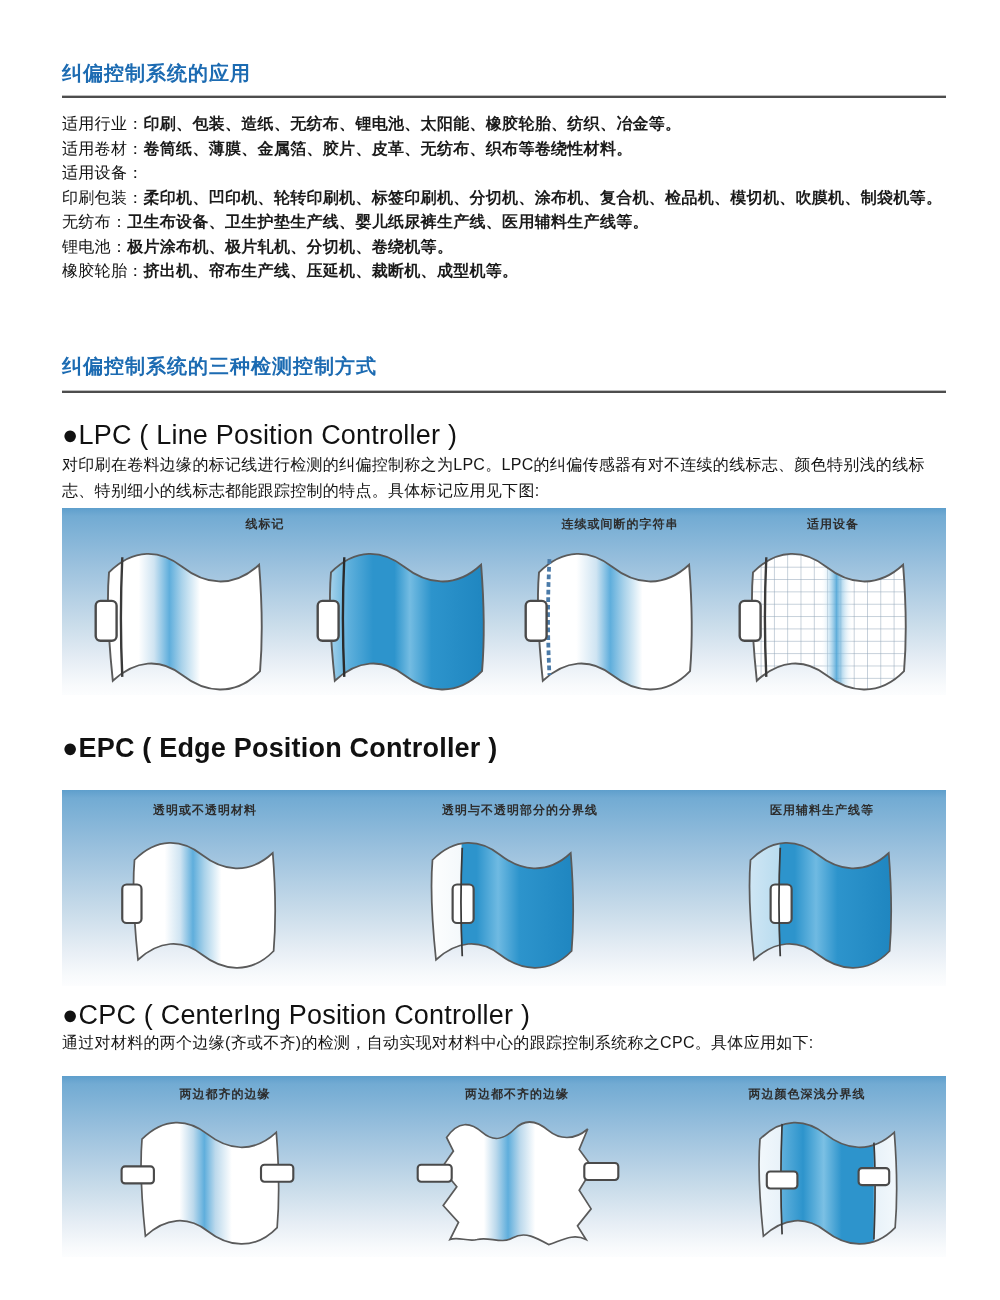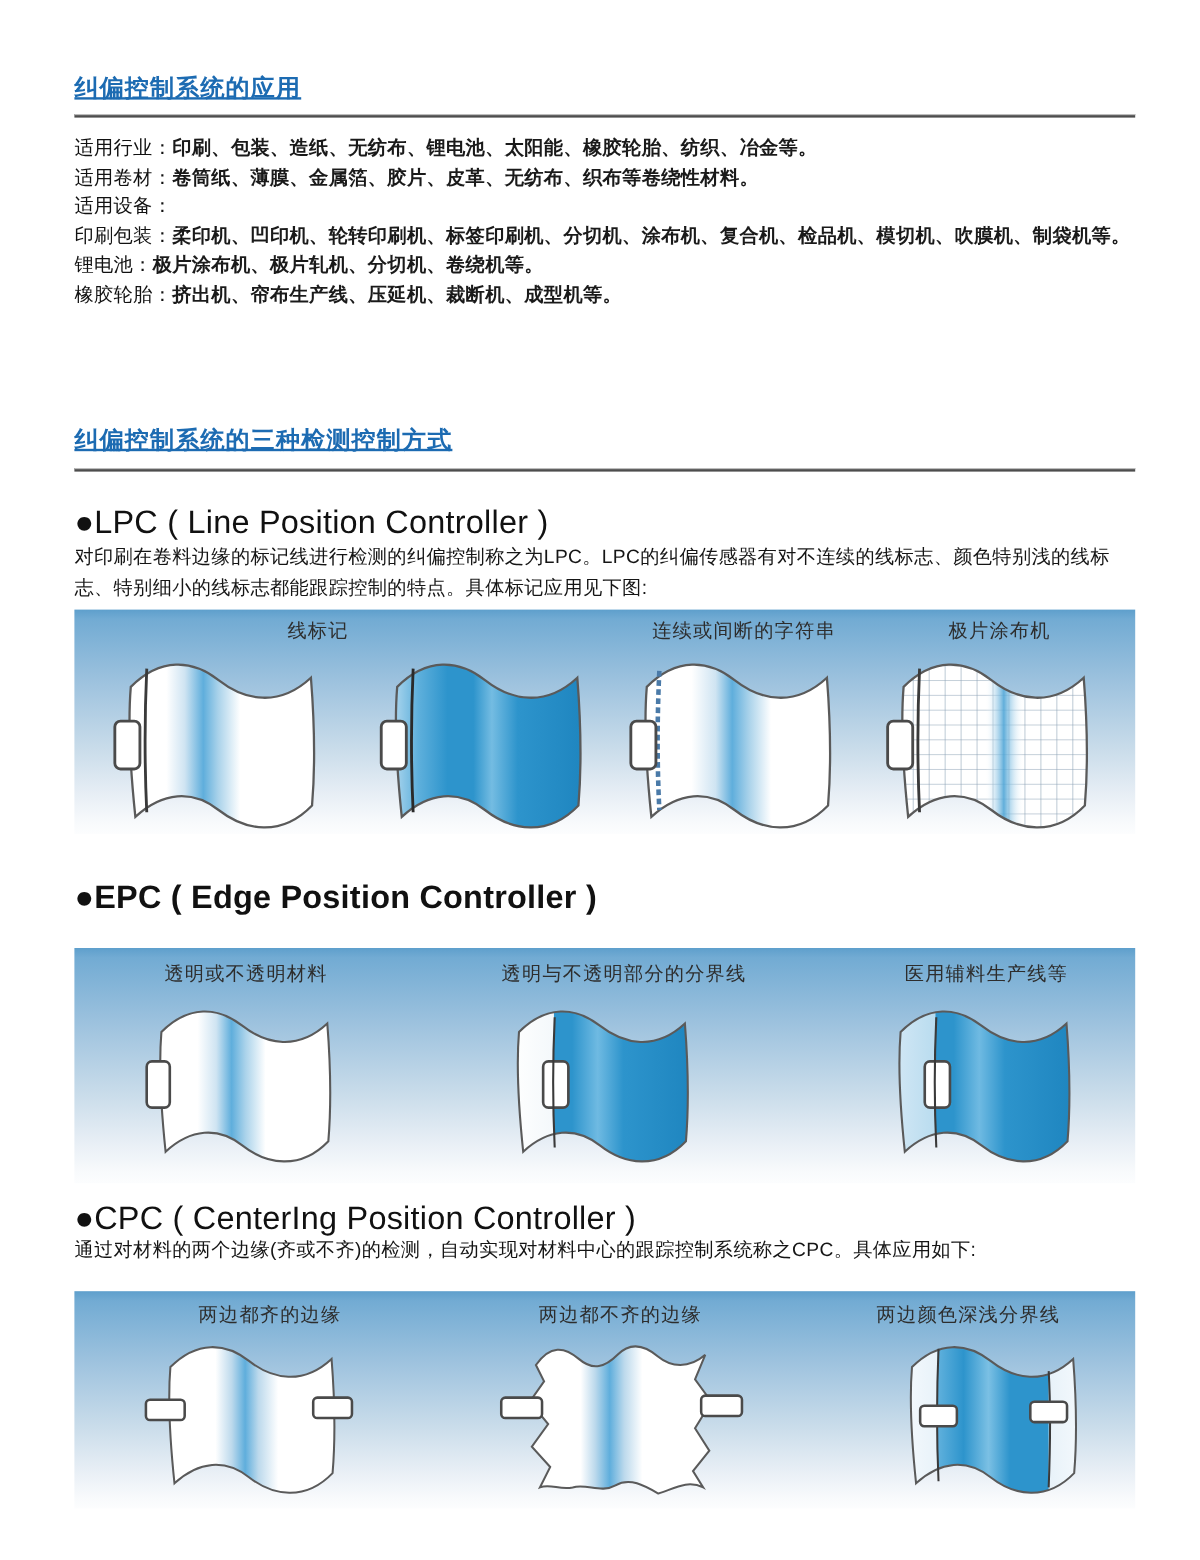--- a/index.html
+++ b/index.html
@@ -1,33 +1,33 @@
 <!DOCTYPE html>
 <html><head>
 <meta charset="utf-8">
 <style>
   html,body{margin:0;padding:0;background:#ffffff;}
   .page{position:relative;width:1000px;height:1300px;background:#ffffff;overflow:hidden;
         font-family:"Liberation Sans","DejaVu Sans",sans-serif;color:#1a1a1a;}
 
-  .sec-title{position:absolute;left:62px;font-size:20px;font-weight:bold;color:#1c6bb2;letter-spacing:1px;text-decoration:underline;}
+  .sec-title{position:absolute;left:62px;font-size:20px;font-weight:bold;color:#1c6bb2;letter-spacing:1px;}
   .rule{position:absolute;left:62px;width:884px;height:2px;background:#4d4d4d;border-top:1px solid #bdbdbd;}
 
   .rows{position:absolute;left:62px;width:884px;}
   .row{display:flex;font-size:16px;line-height:24.5px;letter-spacing:0.3px;}
   .row .lbl{font-weight:normal;color:#111;white-space:nowrap;}
   .row .txt{flex:1;color:#1a1a1a;font-weight:bold;}
 
   .blk-head{position:absolute;left:62px;font-size:27px;color:#111;letter-spacing:0.2px;}
   .blk-desc{position:absolute;left:62px;width:884px;font-size:16px;line-height:26px;letter-spacing:0.3px;color:#151515;}
 
   .band{position:absolute;left:62px;width:884px;
         background:linear-gradient(180deg,#5e9fcc 0px,#72abd3 8px,#9dc2de 32%,#c9dcea 62%,#e7eef5 82%,#f8fafc 95%,#fcfdfe 100%);}
   .band-label{position:absolute;transform:translateX(-50%);white-space:nowrap;
-        font-size:16px;font-weight:normal;color:#2d2d2d;letter-spacing:1px;}
+        font-size:12px;font-weight:bold;color:#2d2d2d;letter-spacing:1px;}
   .fig{position:absolute;}
   svg{display:block;}
 </style>
 </head>
 <body>
 
 <div class="page">
 
   <div class="sec-title" style="top:60px;">纠偏控制系统的应用</div>
   <div class="rule" style="top:95px;"></div>
@@ -43,39 +43,43 @@
     </div>
     <div class="row">
       <span class="lbl">适用设备：</span>
       <span class="txt"></span>
     </div>
     <div class="row">
       <span class="lbl">印刷包装：</span>
       <span class="txt">柔印机、凹印机、轮转印刷机、标签印刷机、分切机、涂布机、复合机、检品机、模切机、吹膜机、制袋机等。</span>
     </div>
     <div class="row">
+      <span class="lbl">无纺布：</span>
+      <span class="txt">卫生布设备、卫生护垫生产线、婴儿纸尿裤生产线、医用辅料生产线等。</span>
+    </div>
+    <div class="row">
       <span class="lbl">锂电池：</span>
       <span class="txt">极片涂布机、极片轧机、分切机、卷绕机等。</span>
     </div>
     <div class="row">
       <span class="lbl">橡胶轮胎：</span>
       <span class="txt">挤出机、帘布生产线、压延机、裁断机、成型机等。</span>
     </div>
   </div>
 
   <div class="sec-title" style="top:353px;">纠偏控制系统的三种检测控制方式</div>
   <div class="rule" style="top:390px;"></div>
 
   <div class="blk-head" style="top:420px;">●LPC ( Line Position Controller )</div>
   <div class="blk-desc" style="top:452px;">对印刷在卷料边缘的标记线进行检测的纠偏控制称之为LPC。LPC的纠偏传感器有对不连续的线标志、颜色特别浅的线标志、特别细小的线标志都能跟踪控制的特点。具体标记应用见下图:</div>
 
   <div class="band" style="top:508px;height:187px;">
     <div class="band-label" style="left:203px;top:8px;">线标记</div>
     <div class="band-label" style="left:558px;top:8px;">连续或间断的字符串</div>
-    <div class="band-label" style="left:771px;top:8px;">极片涂布机</div>
+    <div class="band-label" style="left:771px;top:8px;">适用设备</div>
 
     <div class="fig" style="left:28px;top:34px;">
       <svg width="190" height="152" viewBox="0 0 200 160">
         <defs>
             <linearGradient id="l1" x1="0" y1="0" x2="1" y2="0">
           <stop offset="0" stop-color="#ffffff"></stop>
               <stop offset=".2" stop-color="#ffffff"></stop>
           <stop offset=".3" stop-color="#cfe4f2"></stop>
               <stop offset=".40" stop-color="#5FAEDC"></stop>
           <stop offset=".48" stop-color="#a9d2ea"></stop>

